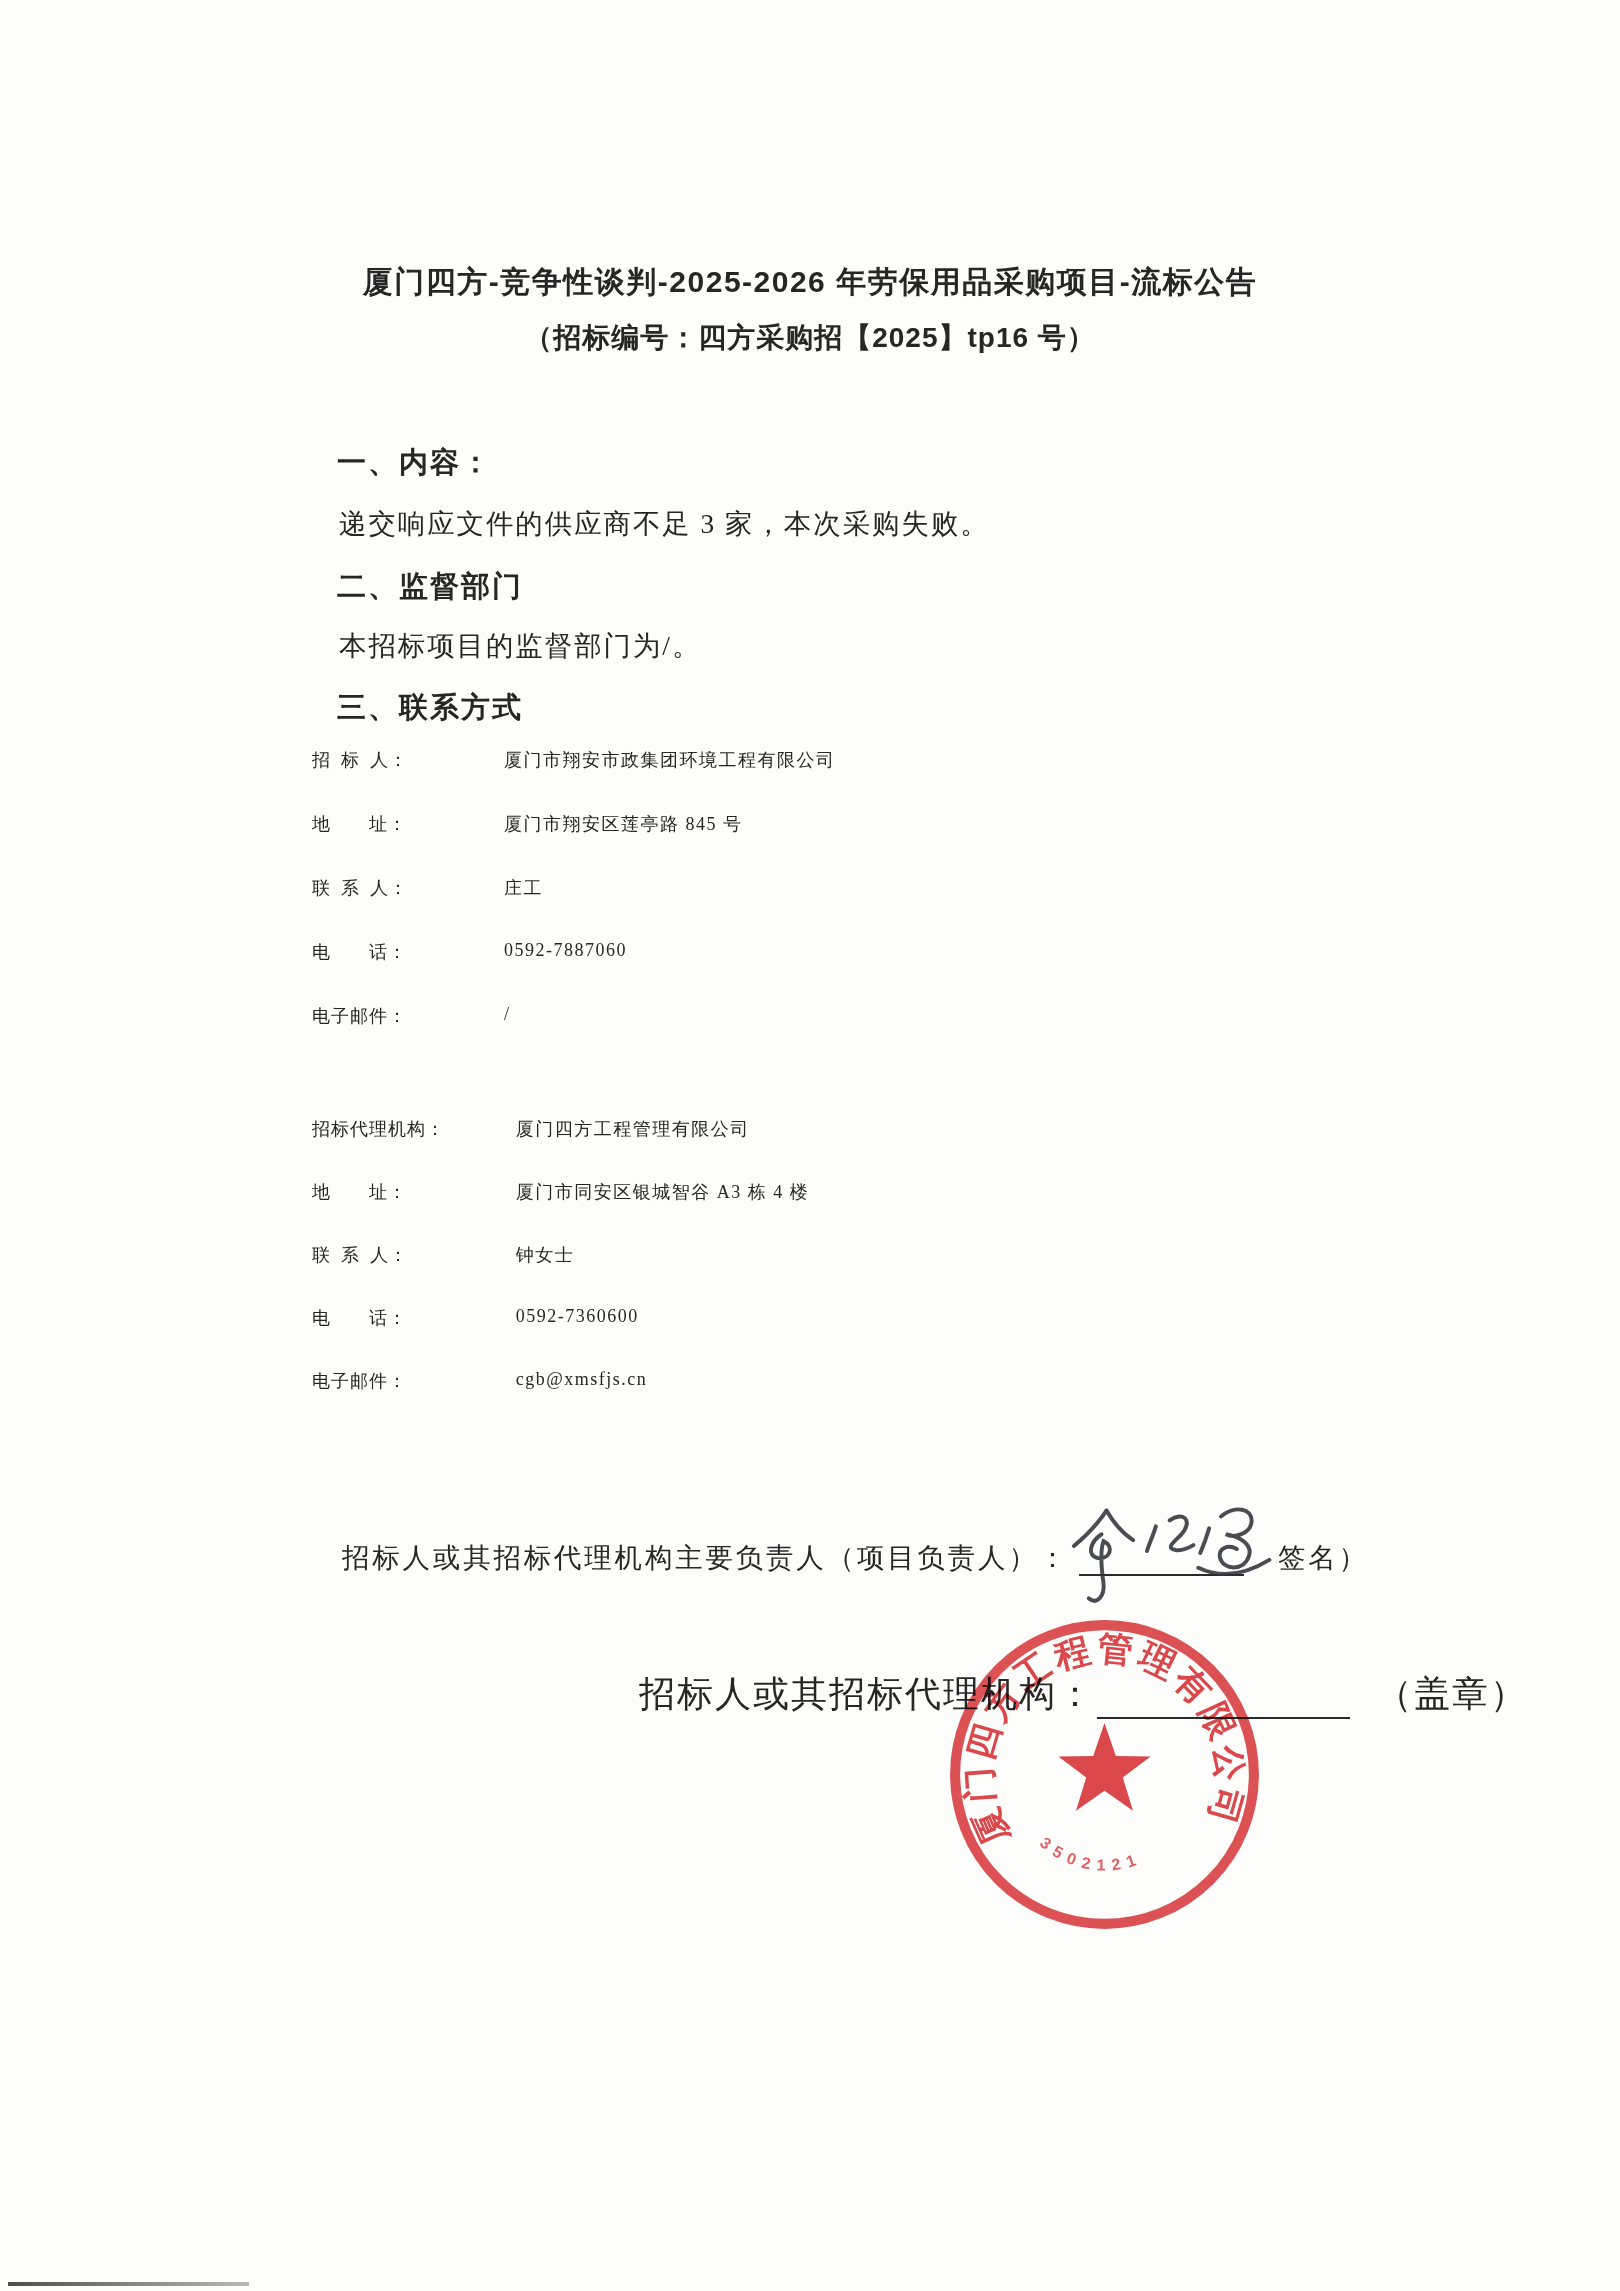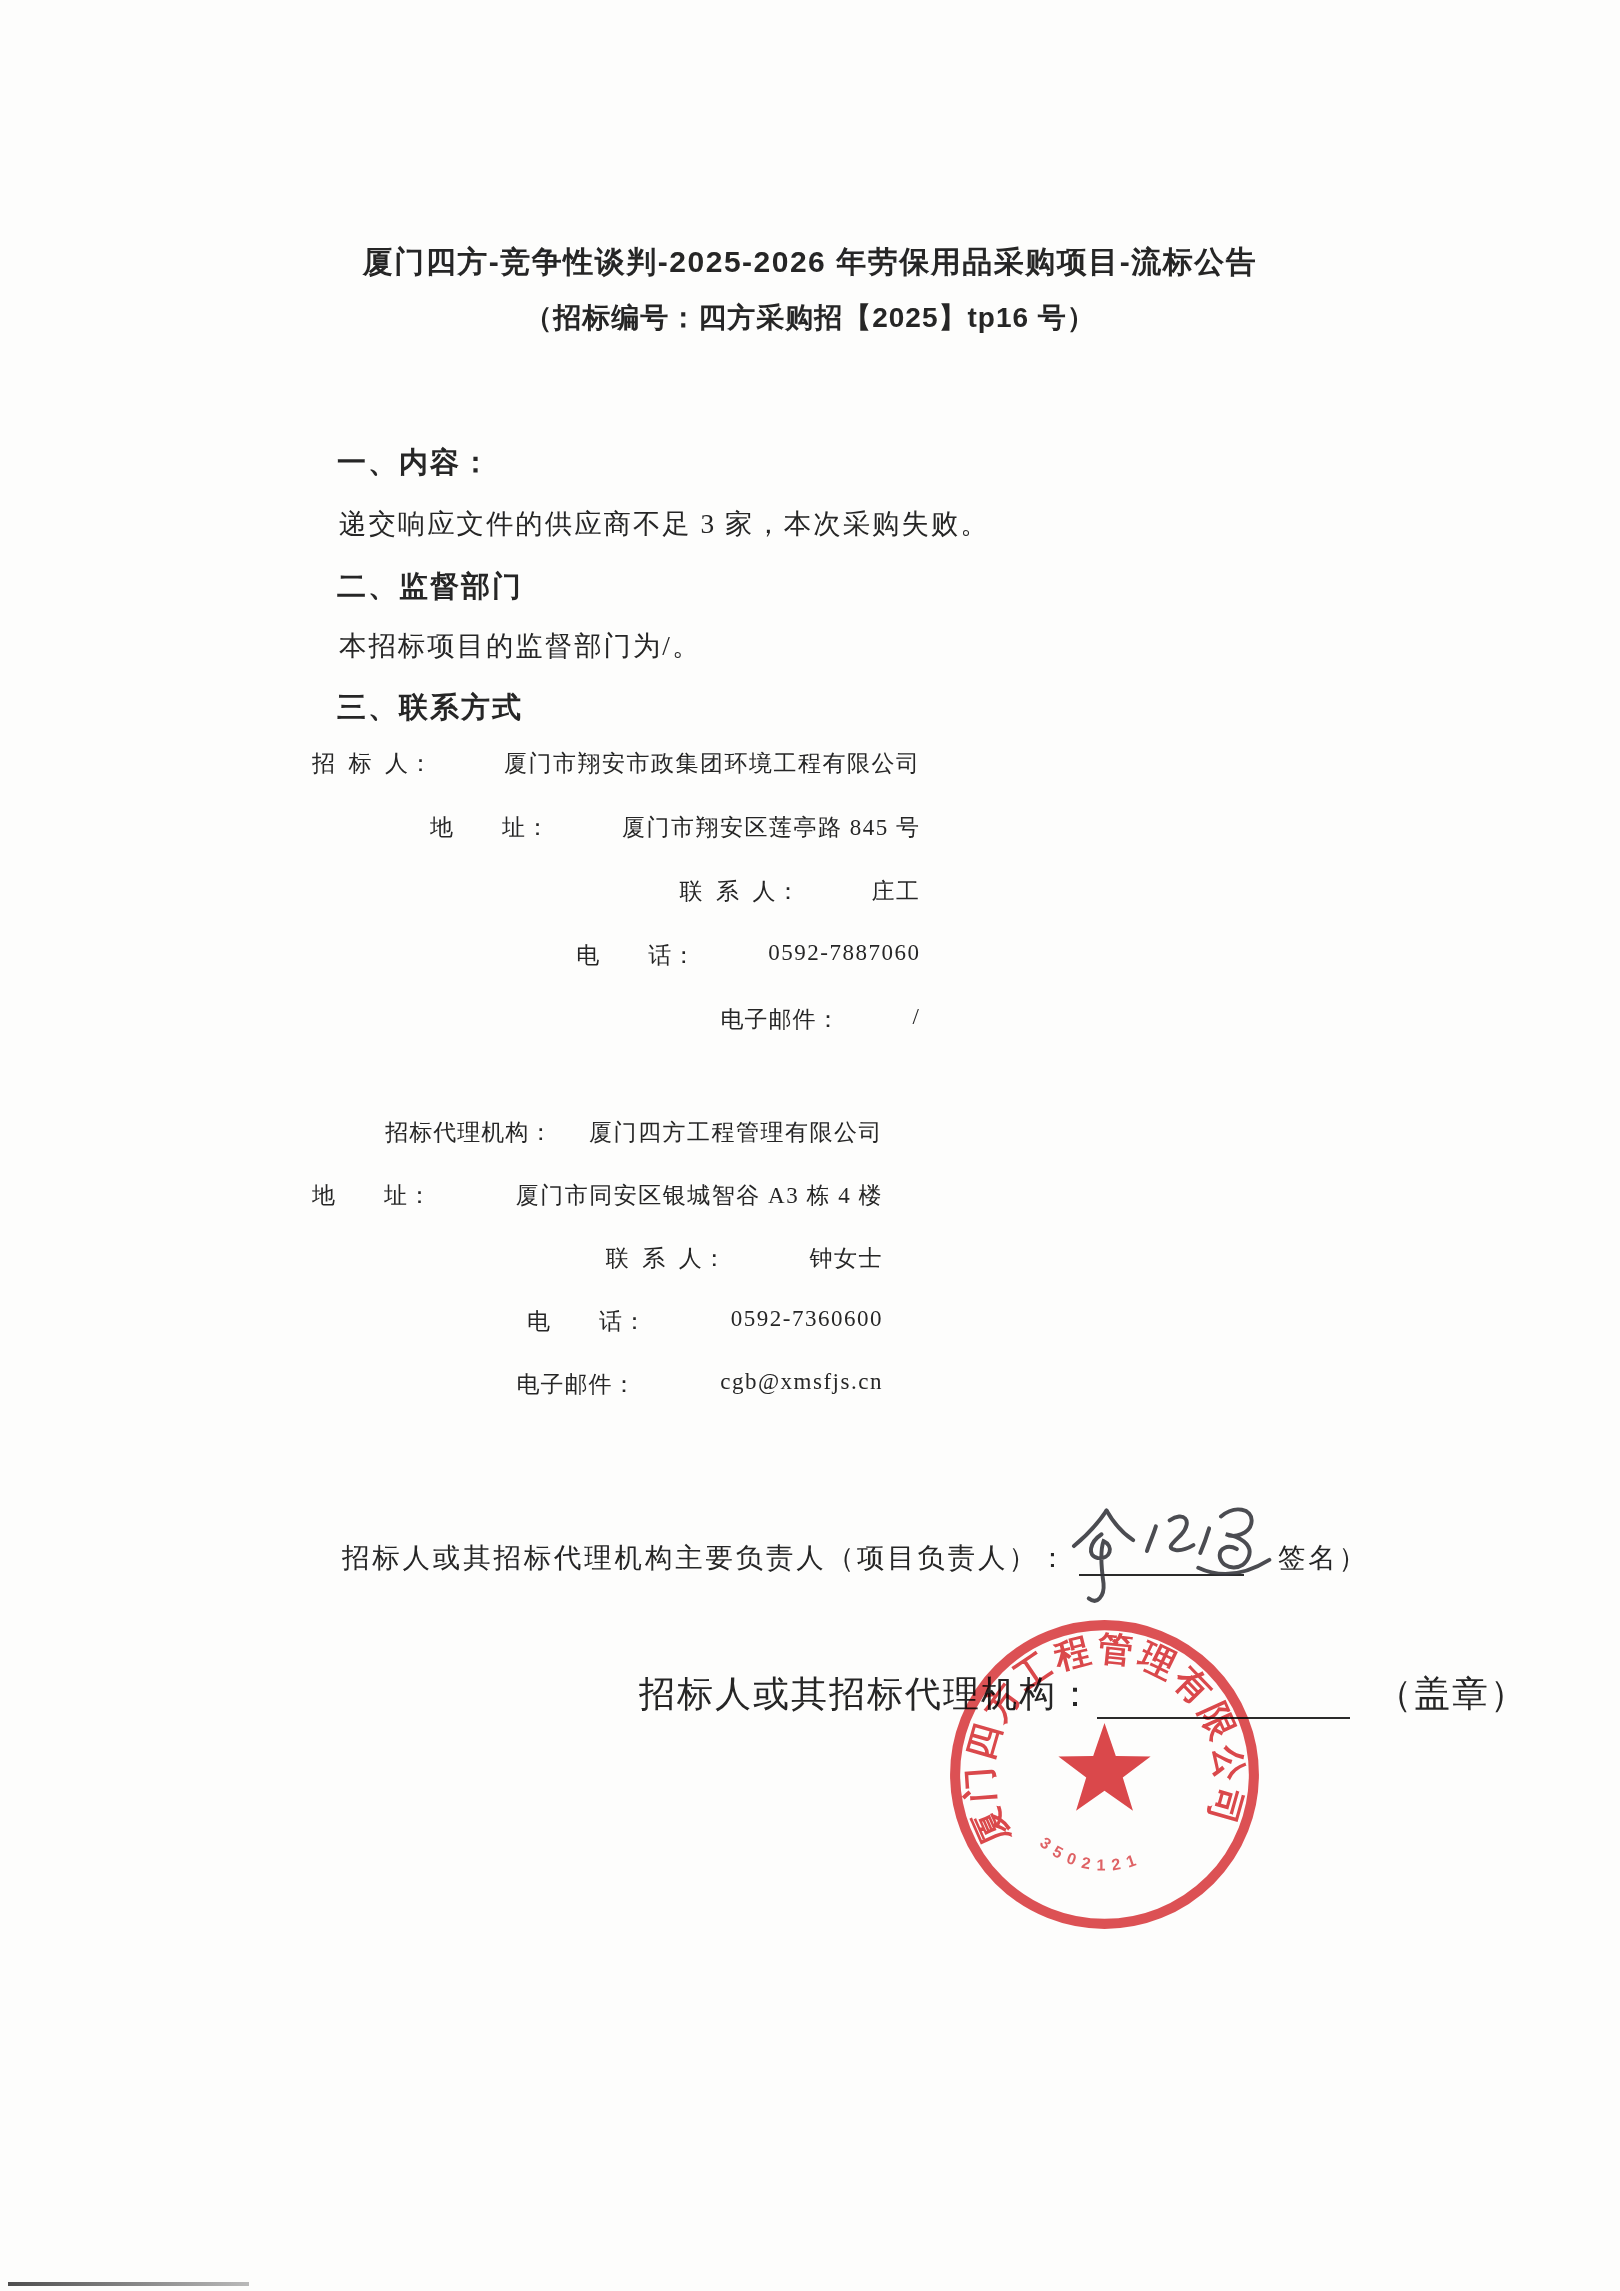--- a/index.html
+++ b/index.html
@@ -10,36 +10,37 @@
     background:#fdfdfc;
     font-family:"Liberation Serif","DejaVu Serif",serif;
     color:#262626;
     overflow:hidden;
   }
   .hdr{
     position:absolute;left:0;width:100%;
     text-align:center;
     font-family:"Liberation Sans","DejaVu Sans",sans-serif;
     font-weight:700;
+    margin-top:20px;
   }
   .doc-title{top:242px;font-size:30px;letter-spacing:1.5px;}
   .doc-subtitle{top:299px;font-size:28px;letter-spacing:1px;}
   .sec-h{
     position:absolute;left:294px;
     font-family:"Liberation Sans","DejaVu Sans",sans-serif;
     font-weight:700;font-size:29px;letter-spacing:2px;margin-left:43px;
   }
   .sec-b{
     position:absolute;left:339px;
     font-size:27.4px;letter-spacing:2px;white-space:pre;
   }
   .contact-block{position:absolute;left:312px;}
   .cb-a{top:748px;}
   .cb-b{top:1117px;}
-  .c-row{display:flex;align-items:flex-start;height:64px;font-size:23px;justify-content:flex-end;}
+  .c-row{display:flex;align-items:flex-start;height:64px;font-size:18px;}
   .cb-b .c-row{height:63px;}
   .c-label{flex:0 0 192px;letter-spacing:1px;white-space:pre;}
   .c-value{letter-spacing:1.5px;white-space:pre;}
   .cb-b .c-value{padding-left:11.8px;}
   .sign-row{
     position:absolute;left:342px;top:1539px;
     display:flex;align-items:flex-end;
     font-size:27.4px;letter-spacing:2.9px;z-index:2;gap:8px;
   }
   .sign-blank{

